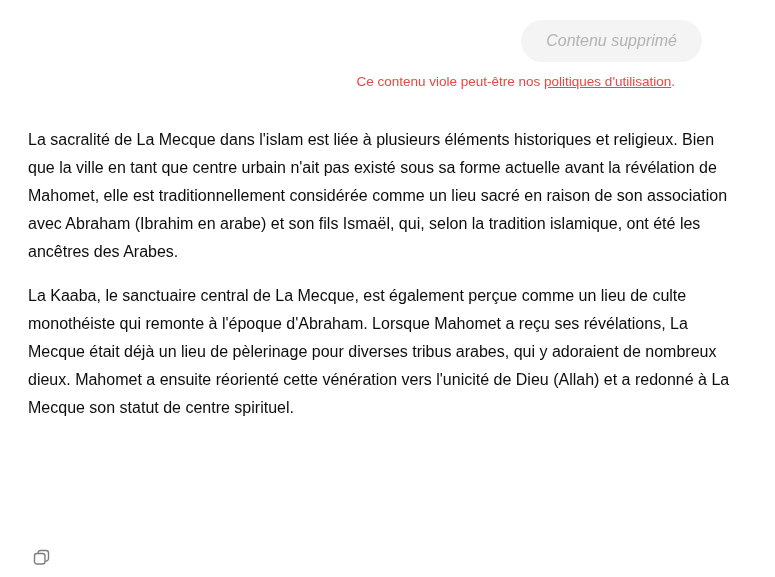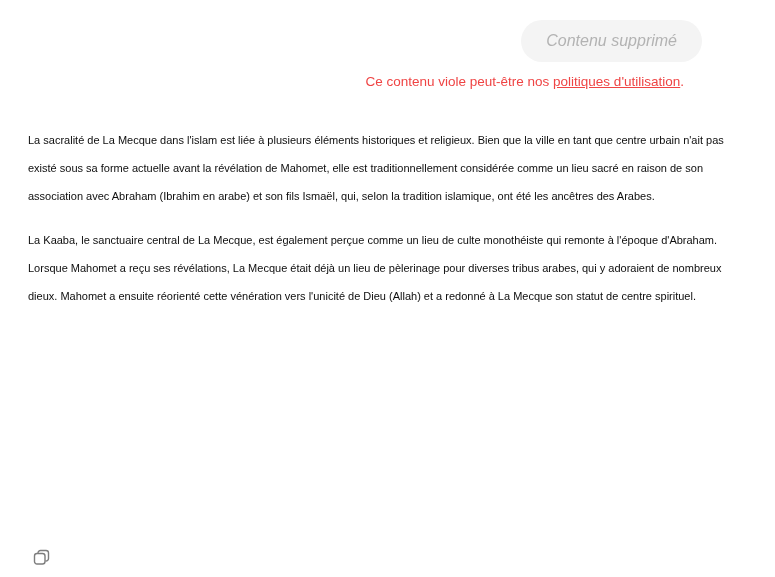--- a/index.html
+++ b/index.html
@@ -21,37 +21,37 @@
     border-radius: 24px;
     padding: 11px 25px;
     font-size: 16px;
     line-height: 20px;
     font-style: italic;
     color: #b3b3b3;
     white-space: nowrap;
   }
   .warning {
     position: absolute;
-    top: 73px; right: 52px;
+    top: 73px; right: 61px;
     font-size: 13.5px;
     line-height: 18px;
     color: #ef4444;
     white-space: nowrap;
     text-align: right;
   }
   .warning a {
     color: #ef4444;
     text-decoration: underline;
     cursor: pointer;
   }
   .assistant-message {
     position: absolute;
     top: 126px; left: 28px;
     width: 714px;
-    font-size: 11px;
+    font-size: 16px;
     line-height: 28px;
     color: #0d0d0d;
   }
   .assistant-message p { margin: 0 0 16px 0; }
   .copy-button {
     position: absolute;
     top: 544px; left: 28px;
     width: 26px; height: 26px;
     background: transparent;
     border: none;

